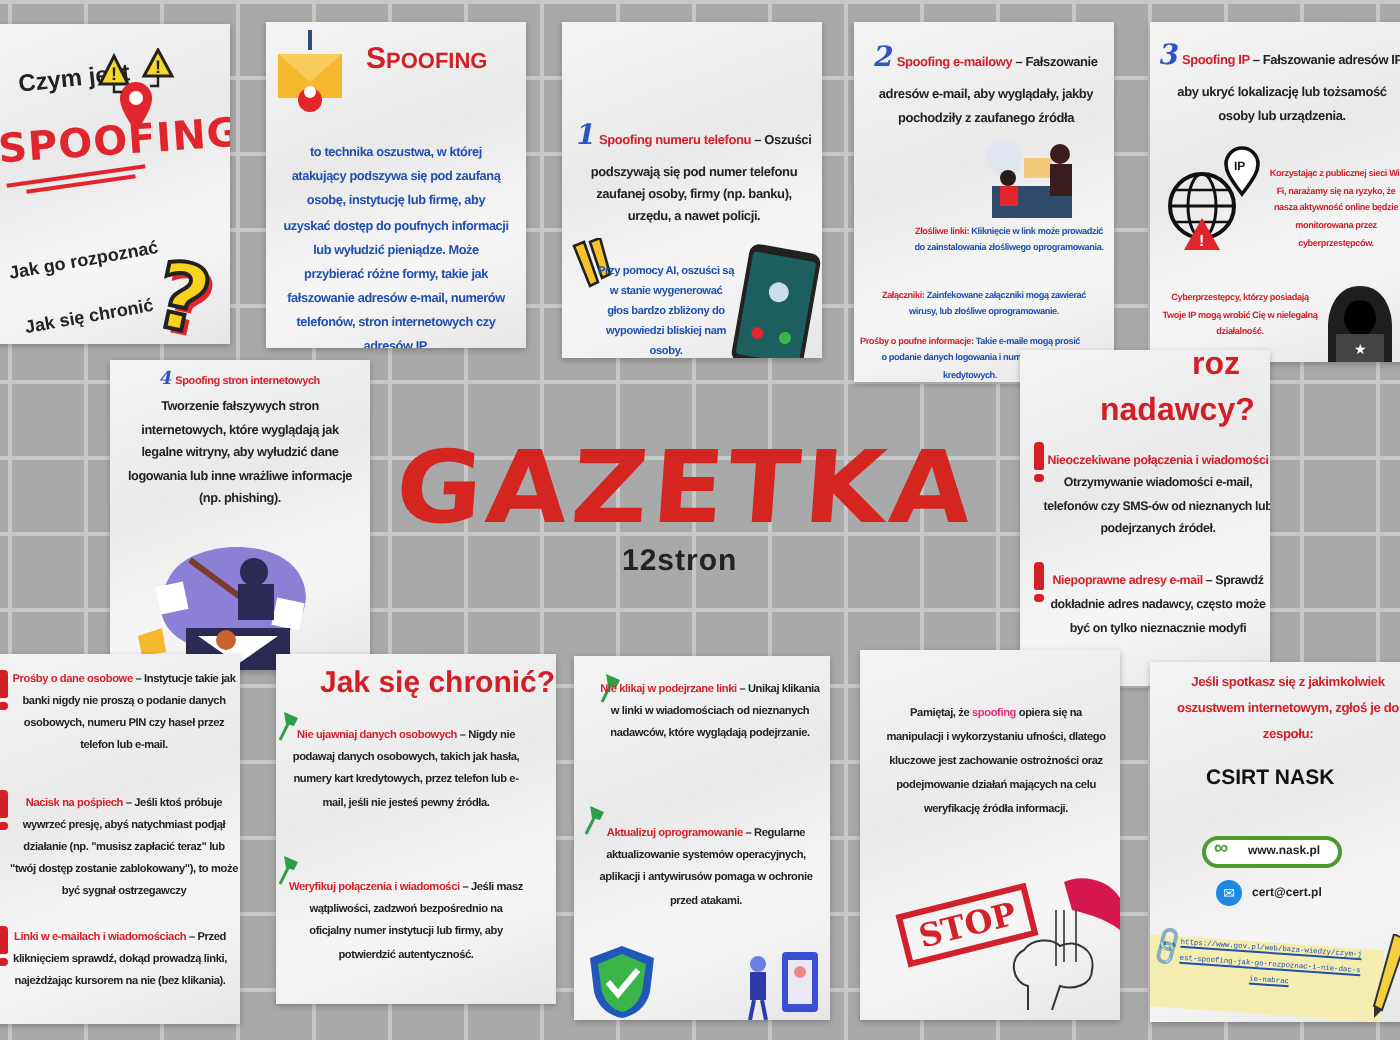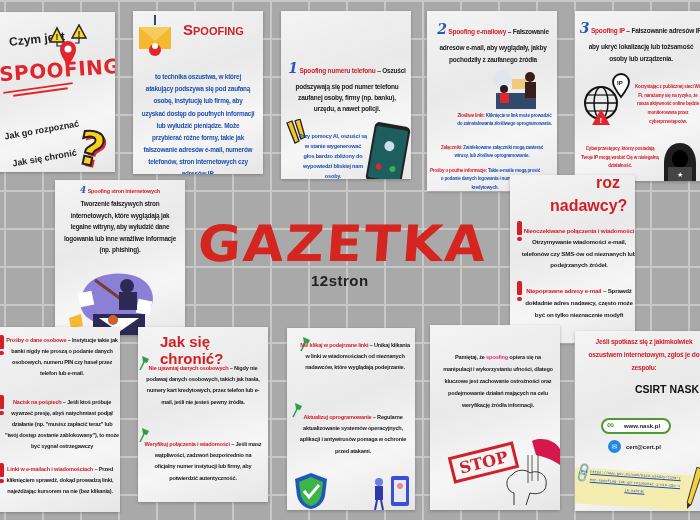--- a/index.html
+++ b/index.html
@@ -49,21 +49,21 @@
   #p4 { left: 427px; top: 11px; width: 130px; height: 180px; }
   
   #p5 { left: 575px; top: 11px; width: 130px; height: 170px; }
   
   #p6 { left: 55px; top: 180px; width: 130px; height: 155px; }
   
   #p7 { left: 510px; top: 175px; width: 125px; height: 168px; }
   
   #p8 { left: -5px; top: 327px; width: 125px; height: 185px; }
   
-  #p9 { left: 138px; top: 327px; width: 130px; height: 175px; }
+  #p9 { left: 138px; top: 327px; width: 140px; height: 175px; }
   
   #p10 { left: 287px; top: 328px; width: 128px; height: 182px; }
   
   #p11 { left: 430px; top: 325px; width: 130px; height: 185px; }
   
   #p12 { left: 575px; top: 331px; width: 130px; height: 180px; }
 
   .gazetka {
     position: absolute;
     left: 205px; top: 215px;
@@ -323,21 +323,21 @@
     <path d="M30 6 C38 2 52 4 58 14 L58 30 C50 24 42 22 34 20z" fill="#d6174d"></path>
     <line x1="30" y1="20" x2="30" y2="46" stroke="#333" stroke-width="0.8"></line>
     <line x1="36" y1="20" x2="36" y2="46" stroke="#333" stroke-width="0.8"></line>
     <line x1="26" y1="20" x2="26" y2="48" stroke="#333" stroke-width="0.8"></line>
     <path d="M12 70 L12 58 C4 56 2 44 10 40 C14 34 24 34 28 38 C36 34 46 40 44 50 C44 58 34 60 28 58 L24 70" fill="none" stroke="#333" stroke-width="1"></path>
   </svg>
 </div>
 
 <div id="p12" class="page">
   <div class="abs txt red" style="left:10px;top:4px;width:118px;font-size:6.6px;line-height:2;">Jeśli spotkasz się z jakimkolwiek oszustwem internetowym, zgłoś je do zespołu:</div>
-  <div class="abs" style="left:28px;top:52px;font-family:'Liberation Sans',sans-serif;font-weight:bold;font-size:10.5px;color:#111;margin-left:32px;">CSIRT NASK</div>
+  <div class="abs" style="left:28px;top:52px;font-family:'Liberation Sans',sans-serif;font-weight:bold;font-size:10.5px;color:#111;">CSIRT NASK</div>
   <div class="abs link-pill" style="left:26px;top:87px;width:70px;">
     <span style="position:absolute;left:4px;top:-1px;color:#4d9a2f;font-size:10px;font-weight:bold;">∞</span>
     <span style="font-family:'Liberation Sans',sans-serif;font-weight:bold;font-size:6px;color:#222;margin-left:12px;">www.nask.pl</span>
   </div>
   <div class="abs" style="left:33px;top:109px;display:flex;align-items:center;gap:5px;">
     <span style="width:13px;height:13px;border-radius:50%;background:#1e88e5;display:inline-flex;align-items:center;justify-content:center;color:#fff;font-size:7px;">✉</span>
     <span style="font-family:'Liberation Sans',sans-serif;font-weight:bold;font-size:6px;color:#222;">cert@cert.pl</span>
   </div>
   <div class="abs" style="left:-4px;top:140px;width:120px;height:36px;background:#f5ecb0;transform:rotate(4deg);"></div>
   <span class="abs" style="left:0px;top:134px;color:#d1212a;font-size:14px;font-weight:bold;transform:rotate(-30deg);">🔗</span>

